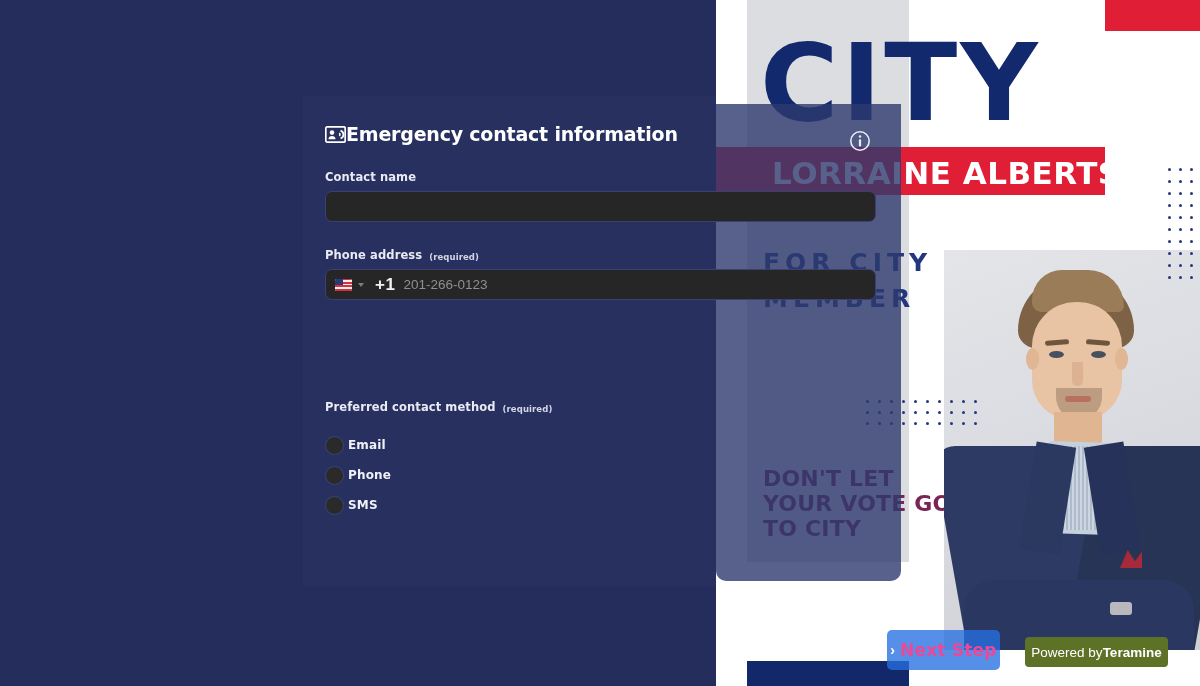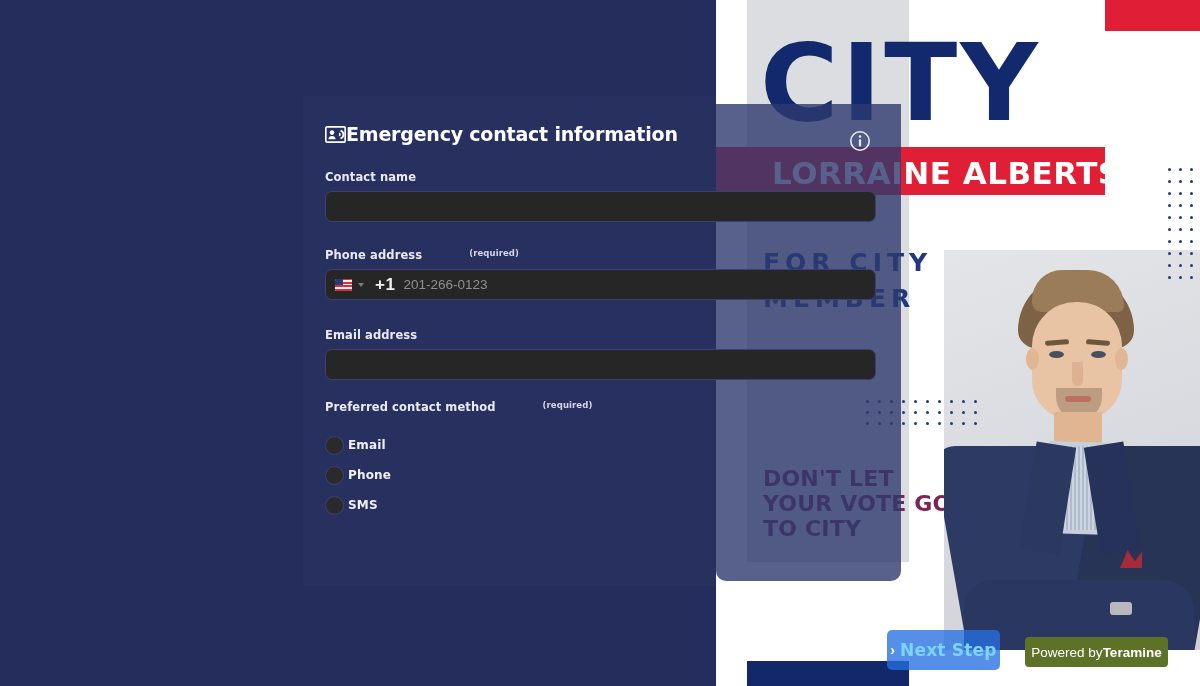--- a/index.html
+++ b/index.html
@@ -27,24 +27,24 @@
   }
   .head-icon { width:21px; height:17px; display:block; flex:0 0 auto; }
   .head-title {
     color:#ffffff; font-size:19px; font-weight:bold; letter-spacing:-0.2px;
     white-space:nowrap; font-family:"DejaVu Sans", sans-serif;
   }
 
   .field { position:absolute; left:22px; width:368px; }
   .field-label {
     color:#e9eaf3; font-size:11.5px; font-weight:bold; letter-spacing:0.1px;
-    font-family:"DejaVu Sans", sans-serif; display:flex; align-items:flex-start; gap:7px;
+    font-family:"DejaVu Sans", sans-serif; display:flex; align-items:flex-end; gap:7px;
     margin-bottom:7px;
   }
-  .req { font-size:8.5px; font-weight:bold; color:#d4d6e6; letter-spacing:0.1px;margin-left:40px; }
+  .req { font-size:8.5px; font-weight:bold; color:#d4d6e6; letter-spacing:0.1px; }
 
   .text-input {
     width:551px; height:31px; background:#262626;
     border:1px solid #3a4170; border-radius:7px;
     color:#cfd2e0; font-size:13px; padding:0 12px;
     font-family:"Liberation Sans", sans-serif; outline:none; display:block;
   }
   .text-input::placeholder { color:#8d8d8d; }
 
   .phone-wrap {
@@ -176,21 +176,21 @@
 
   
   #next-step {
     position:absolute; left:887px; top:630px; width:113px; height:40px;
     background:rgba(37,111,224,0.78); border:none; border-radius:5px;
     display:flex; align-items:center; justify-content:center; gap:5px;
     cursor:pointer;
   }
   #next-step .chev { color:#ffffff; font-size:14px; font-weight:bold; }
   #next-step .lbl {
-    color:#7dd3fc; font-size:17px; font-weight:bold; letter-spacing:0.2px;
+    color:#ec4899; font-size:17px; font-weight:bold; letter-spacing:0.2px;
     font-family:"DejaVu Sans", sans-serif; white-space:nowrap;
   }
   #powered-by {
     position:absolute; left:1025px; top:637px; width:143px; height:30px;
     background:#5d7127; border-radius:4px;
     display:flex; align-items:center; justify-content:center;
     font-size:13.5px; color:#ffffff; white-space:nowrap;
     font-family:"Liberation Sans", sans-serif;
   }
   #powered-by b { font-weight:bold; }
@@ -355,26 +355,20 @@
               <span class="stripe" style="top:6.88px"></span>
               <span class="stripe" style="top:10.32px"></span>
               <span class="canton"></span>
             </span>
             <span class="caret"></span>
             <span class="dialcode">+1</span>
             <span class="phone-ph">201-266-0123</span>
           </div>
         </div>
 
-        <div class="field" style="top:232px;">
-          <div class="field-label">
-            <span>Email address</span>
-          </div>
-          <input class="text-input" type="text" placeholder="" style="">
-        </div>
 
         <div class="radio-group">
           <div class="field-label">
             <span>Preferred contact method</span>
             <span class="req">(required)</span>
           </div>
           <div style="height:9px"></div>
           <div class="radio-row">
             <span class="radio-dot"></span>
             <span class="radio-label">Email</span>

